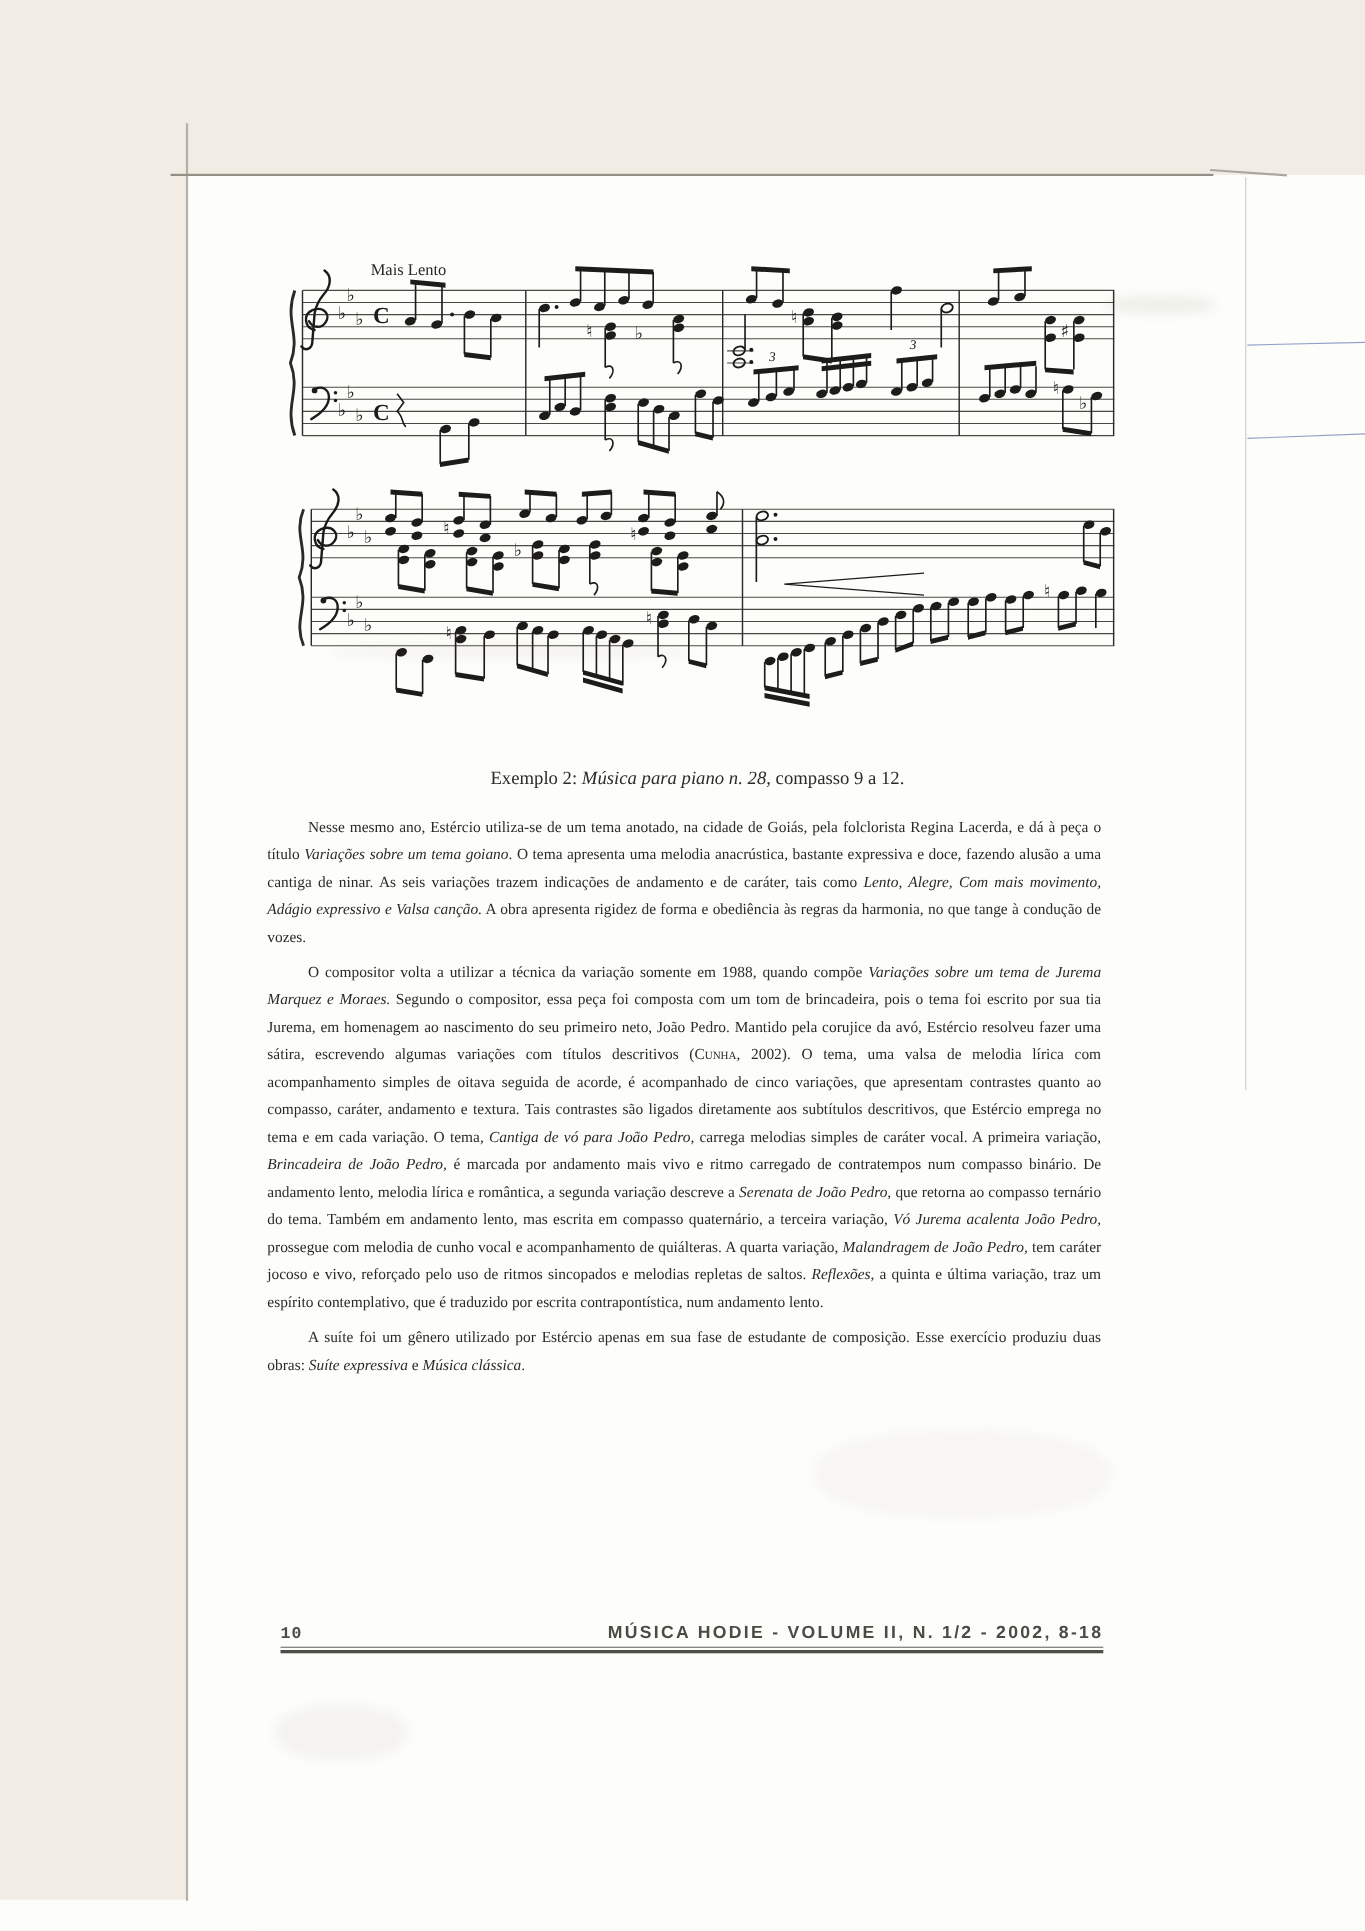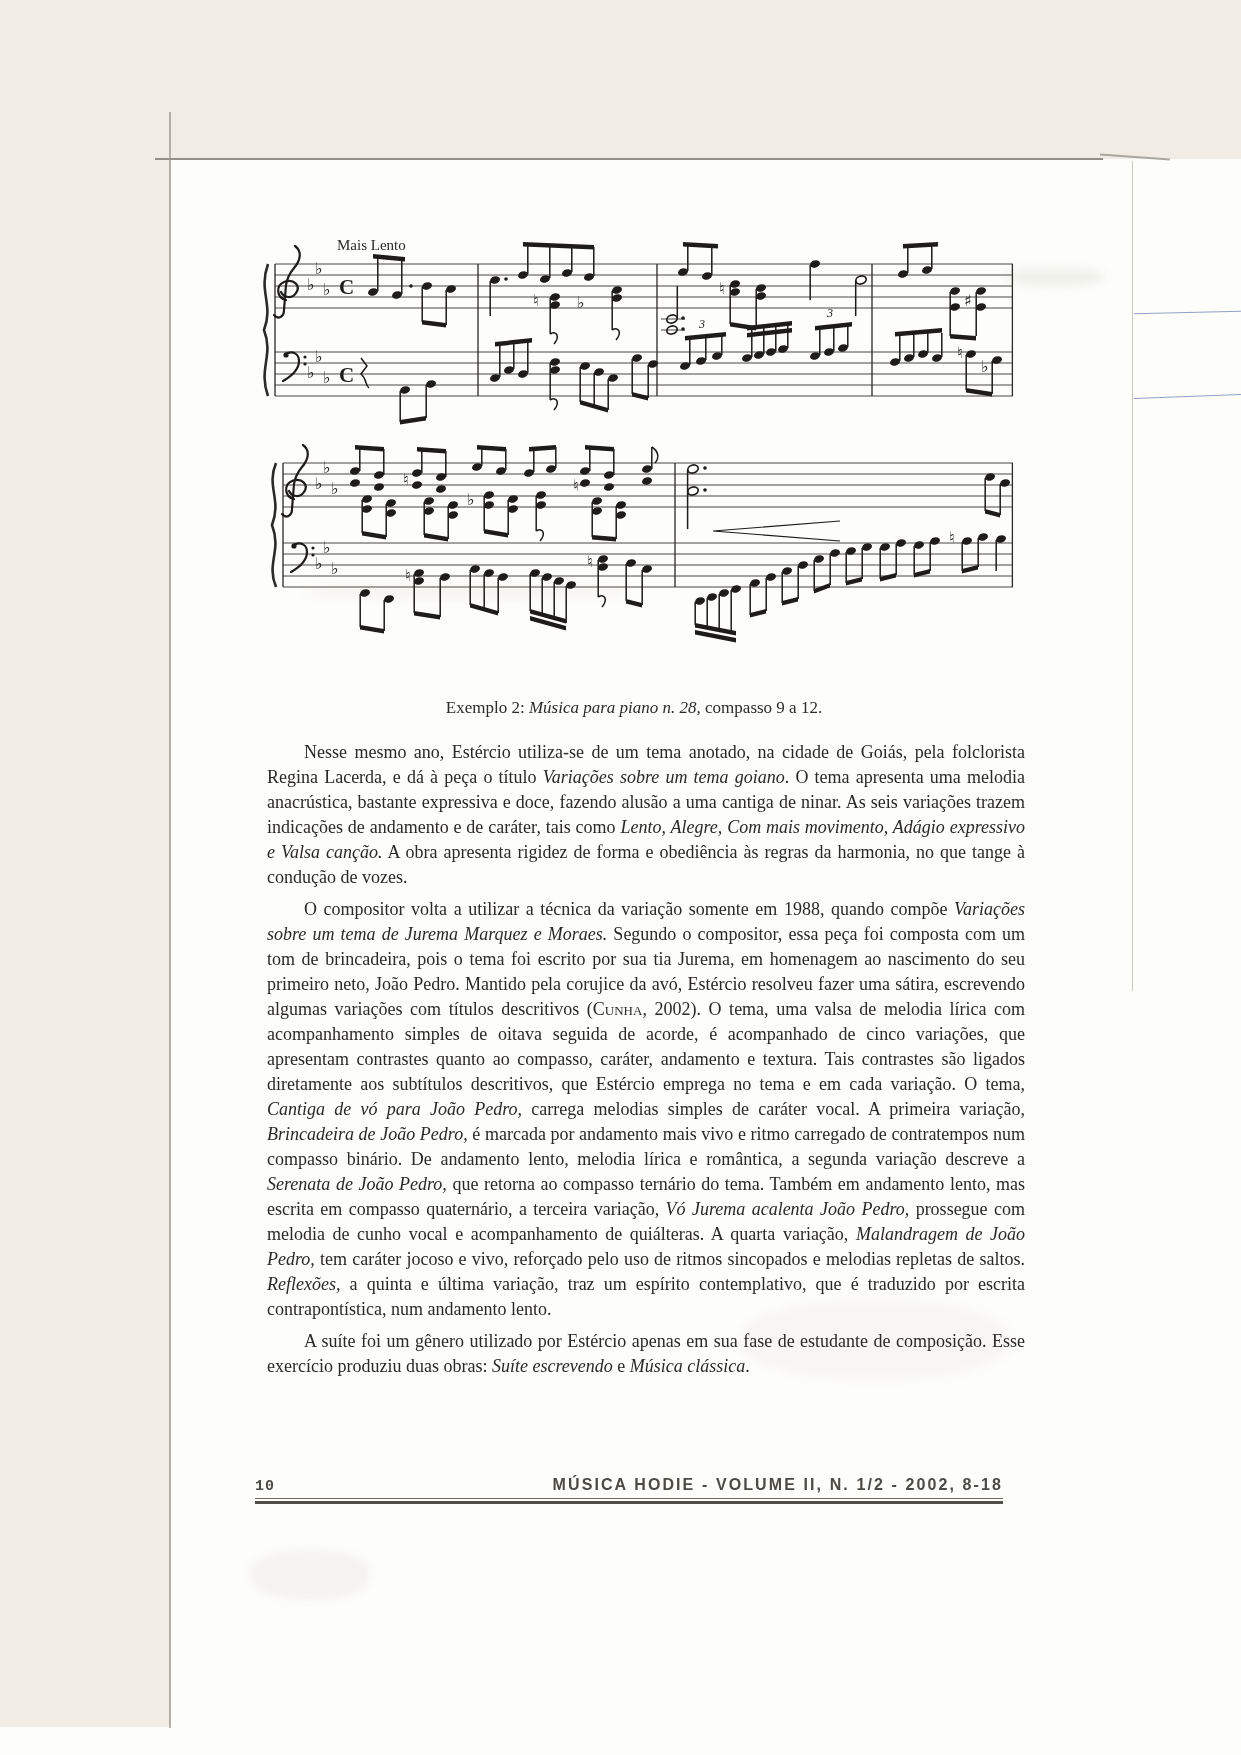--- a/index.html
+++ b/index.html
@@ -35,22 +35,22 @@
   .brace{stroke:#2b2a26;fill:none;stroke-width:2.6;}
   .acc{font-family:"DejaVu Sans",sans-serif;font-size:16px;fill:#1d1c19;}
   .ts{font-family:"Liberation Serif",serif;font-size:21px;font-weight:bold;fill:#1d1c19;}
   .tempo{font-family:"Liberation Serif",serif;font-size:15px;fill:#2a2925;}
   .trip{font-family:"Liberation Serif",serif;font-size:12px;font-style:italic;fill:#1d1c19;}
   .dot{fill:#1d1c19;}
   .hair{stroke:#1d1c19;stroke-width:1.1;fill:none;}
 
   .caption{position:absolute;left:255px;top:698px;width:758px;text-align:center;
     font-size:17px;color:#2c2b27;}
-  .bodytext{position:absolute;left:267px;top:740px;width:758px;
-    font-size:18px;line-height:25px;text-align:justify;color:#2a2925;}
+  .bodytext{position:absolute;left:243px;top:740px;width:758px;
+    font-size:14px;line-height:25px;text-align:justify;color:#2a2925;}
   .bodytext p{margin:0 0 7px;text-indent:37px;}
   .seg-italic{font-style:italic;}
   .seg-smallcaps{font-variant:small-caps;}
 
   .footer{position:absolute;left:255px;top:1476px;width:748px;}
   .footer-row{display:flex;justify-content:space-between;align-items:baseline;
     font-family:"Liberation Sans",sans-serif;color:#4c4a45;}
   .pagenum{font-size:15px;letter-spacing:1px;font-weight:600;font-family:Liberation Mono, monospace;}
   .journal{font-size:16px;letter-spacing:2.1px;font-weight:700;}
   .footer-line-thin{margin-top:3px;height:1px;background:#6e6b65;}
@@ -422,21 +422,21 @@
     <use href="#nh" x="746" y="96"></use>
       <path class="st" d="M741.2 97 V128"></path>
   </g>
 </svg>
 
 <div class="caption"><span class="seg-normal">Exemplo 2: </span><span class="seg-italic">Música para piano n. 28,</span><span class="seg-normal"> compasso 9 a 12.</span></div>
 
 <div class="bodytext">
   <p><span class="seg-normal">Nesse mesmo ano, Estércio utiliza-se de um tema anotado, na cidade de Goiás, pela folclorista Regina Lacerda, e dá à peça o título </span><span class="seg-italic">Variações sobre um tema goiano</span><span class="seg-normal">. O tema apresenta uma melodia anacrústica, bastante expressiva e doce, fazendo alusão a uma cantiga de ninar. As seis variações trazem indicações de andamento e de caráter, tais como </span><span class="seg-italic">Lento, Alegre, Com mais movimento, Adágio expressivo e Valsa canção.</span><span class="seg-normal"> A obra apresenta rigidez de forma e obediência às regras da harmonia, no que tange à condução de vozes.</span></p>
   <p><span class="seg-normal">O compositor volta a utilizar a técnica da variação somente em 1988, quando compõe </span><span class="seg-italic">Variações sobre um tema de Jurema Marquez e Moraes.</span><span class="seg-normal"> Segundo o compositor, essa peça foi composta com um tom de brincadeira, pois o tema foi escrito por sua tia Jurema, em homenagem ao nascimento do seu primeiro neto, João Pedro. Mantido pela corujice da avó, Estércio resolveu fazer uma sátira, escrevendo algumas variações com títulos descritivos (</span><span class="seg-smallcaps">Cunha</span><span class="seg-normal">, 2002). O tema, uma valsa de melodia lírica com acompanhamento simples de oitava seguida de acorde, é acompanhado de cinco variações, que apresentam contrastes quanto ao compasso, caráter, andamento e textura. Tais contrastes são ligados diretamente aos subtítulos descritivos, que Estércio emprega no tema e em cada variação. O tema, </span><span class="seg-italic">Cantiga de vó para João Pedro,</span><span class="seg-normal"> carrega melodias simples de caráter vocal. A primeira variação, </span><span class="seg-italic">Brincadeira de João Pedro,</span><span class="seg-normal"> é marcada por andamento mais vivo e ritmo carregado de contratempos num compasso binário. De andamento lento, melodia lírica e romântica, a segunda variação descreve a </span><span class="seg-italic">Serenata de João Pedro,</span><span class="seg-normal"> que retorna ao compasso ternário do tema. Também em andamento lento, mas escrita em compasso quaternário, a terceira variação, </span><span class="seg-italic">Vó Jurema acalenta João Pedro,</span><span class="seg-normal"> prossegue com melodia de cunho vocal e acompanhamento de quiálteras. A quarta variação, </span><span class="seg-italic">Malandragem de João Pedro,</span><span class="seg-normal"> tem caráter jocoso e vivo, reforçado pelo uso de ritmos sincopados e melodias repletas de saltos. </span><span class="seg-italic">Reflexões,</span><span class="seg-normal"> a quinta e última variação, traz um espírito contemplativo, que é traduzido por escrita contrapontística, num andamento lento.</span></p>
-  <p><span class="seg-normal">A suíte foi um gênero utilizado por Estércio apenas em sua fase de estudante de composição. Esse exercício produziu duas obras: </span><span class="seg-italic">Suíte escrevendo</span><span class="seg-normal"> e </span><span class="seg-italic">Música clássica</span><span class="seg-normal">.</span></p>
+  <p><span class="seg-normal">A suíte foi um gênero utilizado por Estércio apenas em sua fase de estudante de composição. Esse exercício produziu duas obras: </span><span class="seg-italic">Suíte expressiva</span><span class="seg-normal"> e </span><span class="seg-italic">Música clássica</span><span class="seg-normal">.</span></p>
 </div>
 
 <div class="footer">
   <div class="footer-row">
     <span class="pagenum">10</span>
     <span class="journal">MÚSICA HODIE - VOLUME II, N. 1/2 - 2002, 8-18</span>
   </div>
   <div class="footer-line-thin"></div>
   <div class="footer-line-thick"></div>
 </div>

